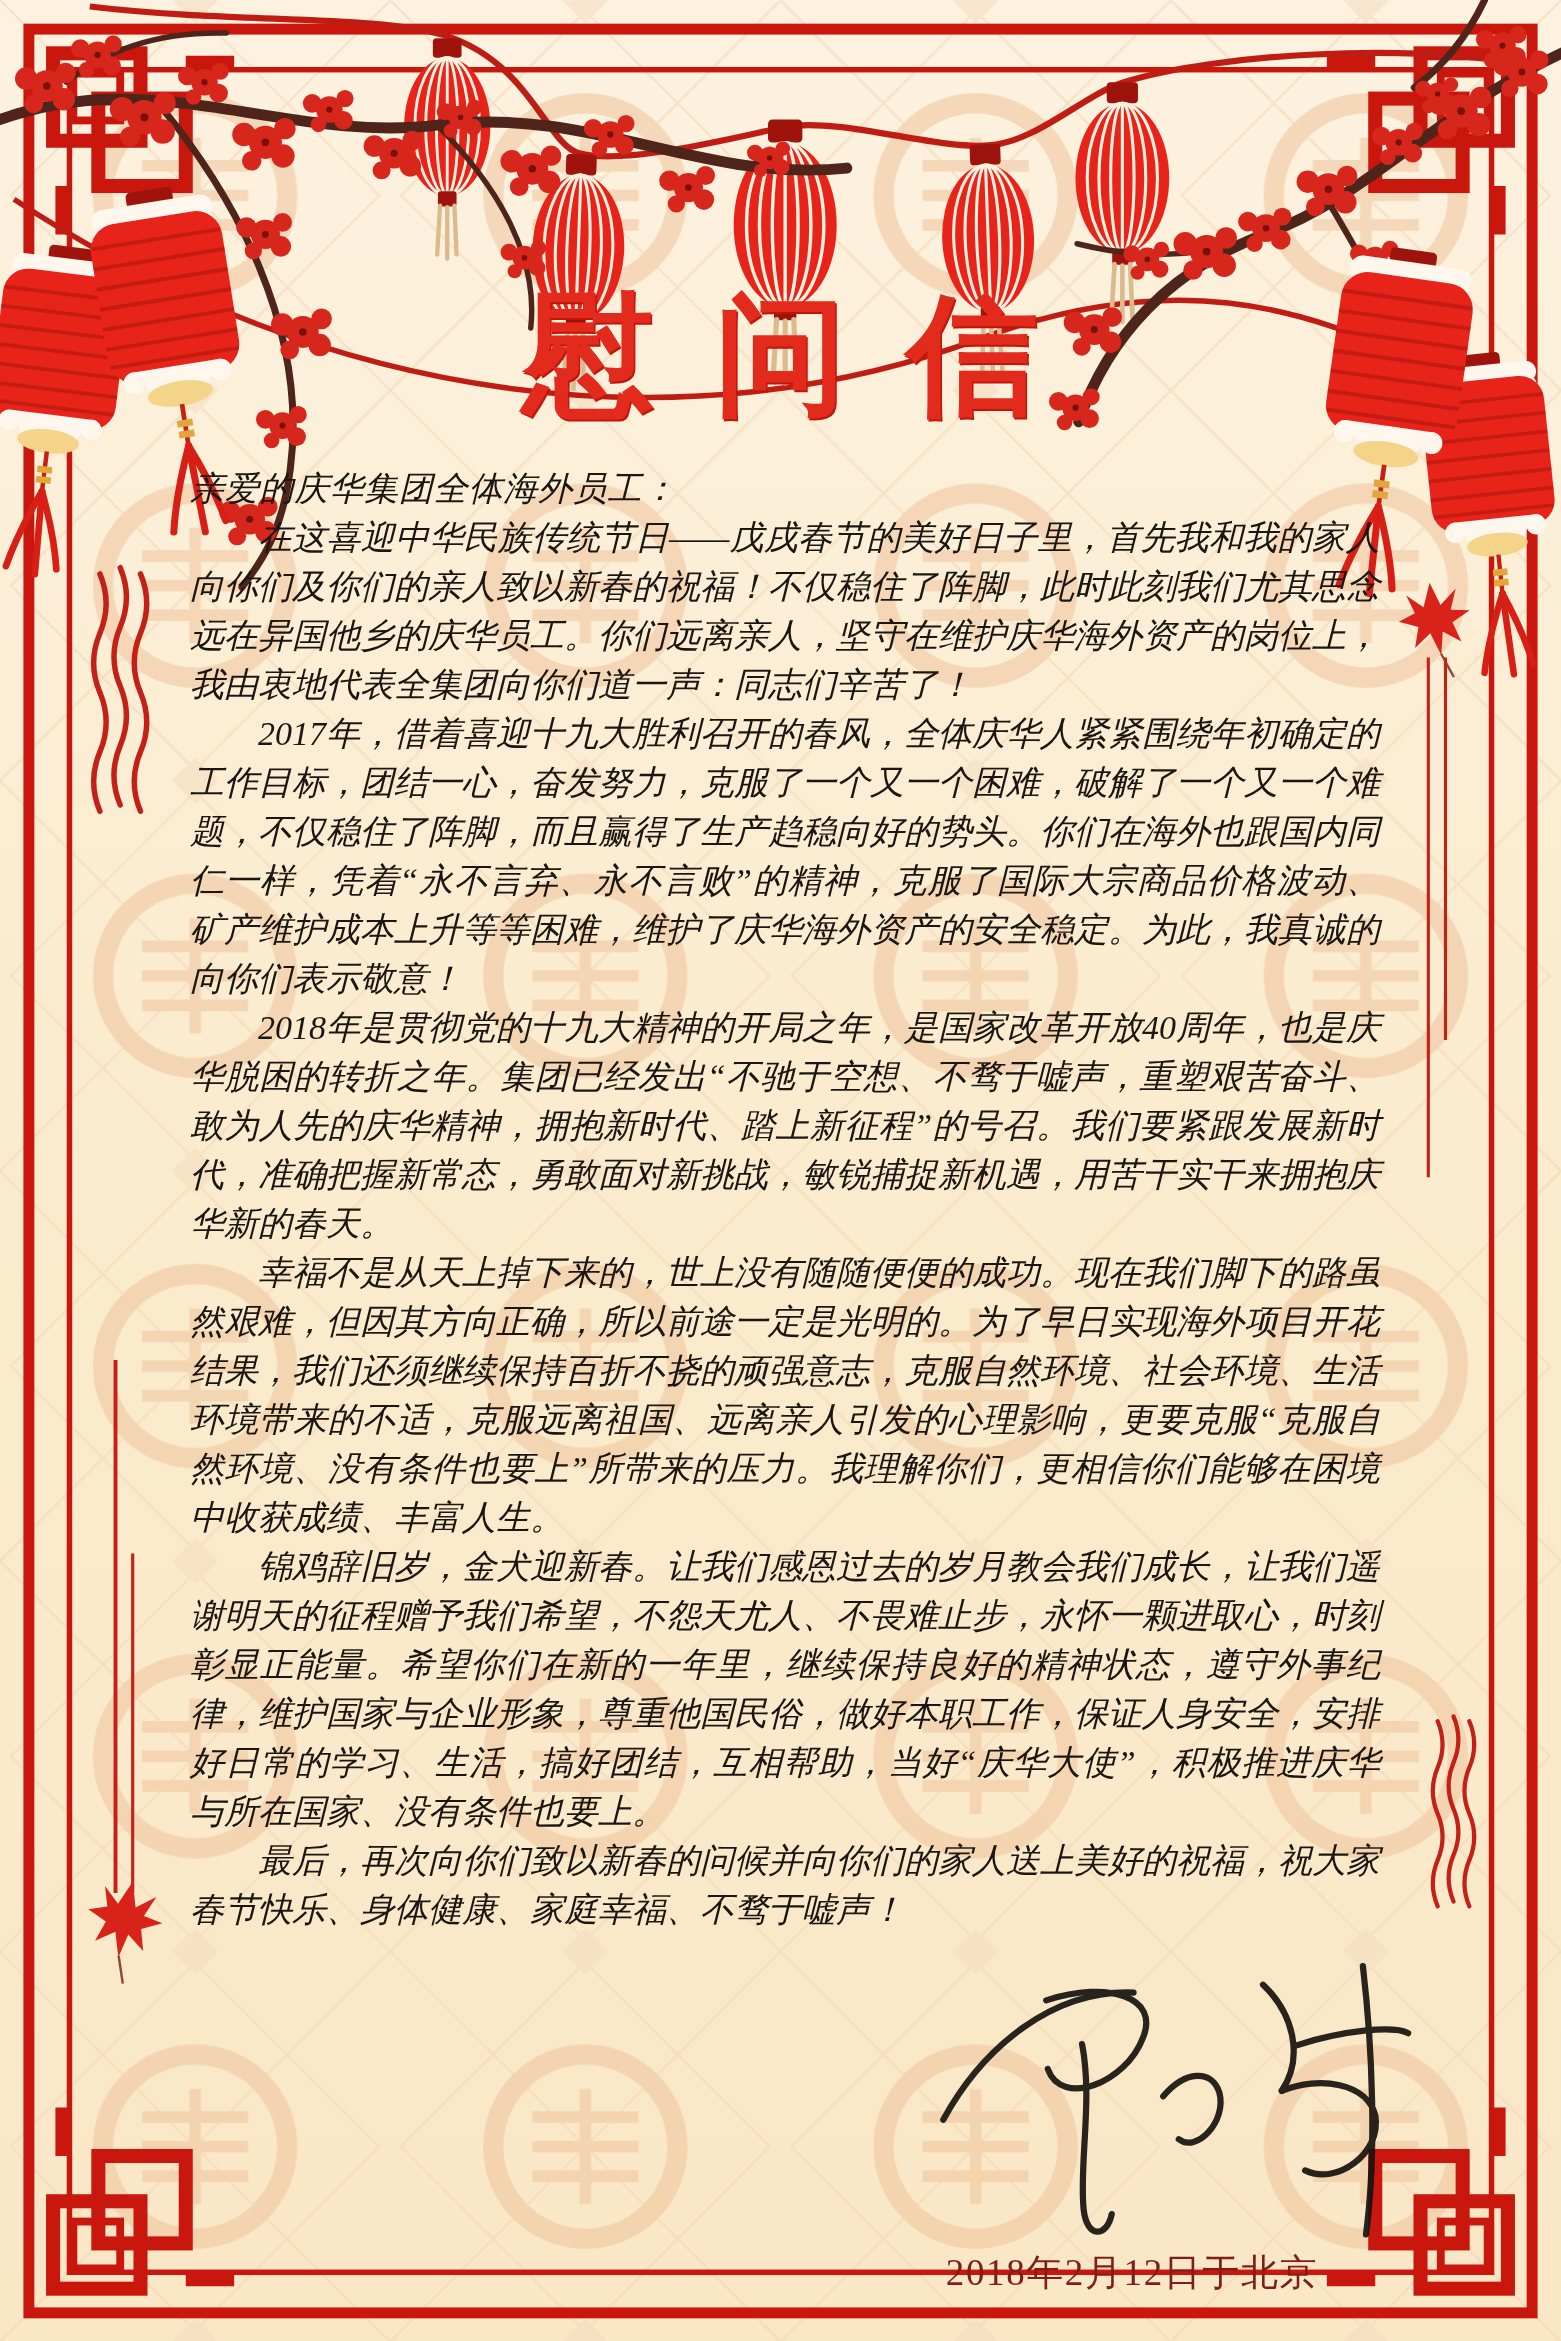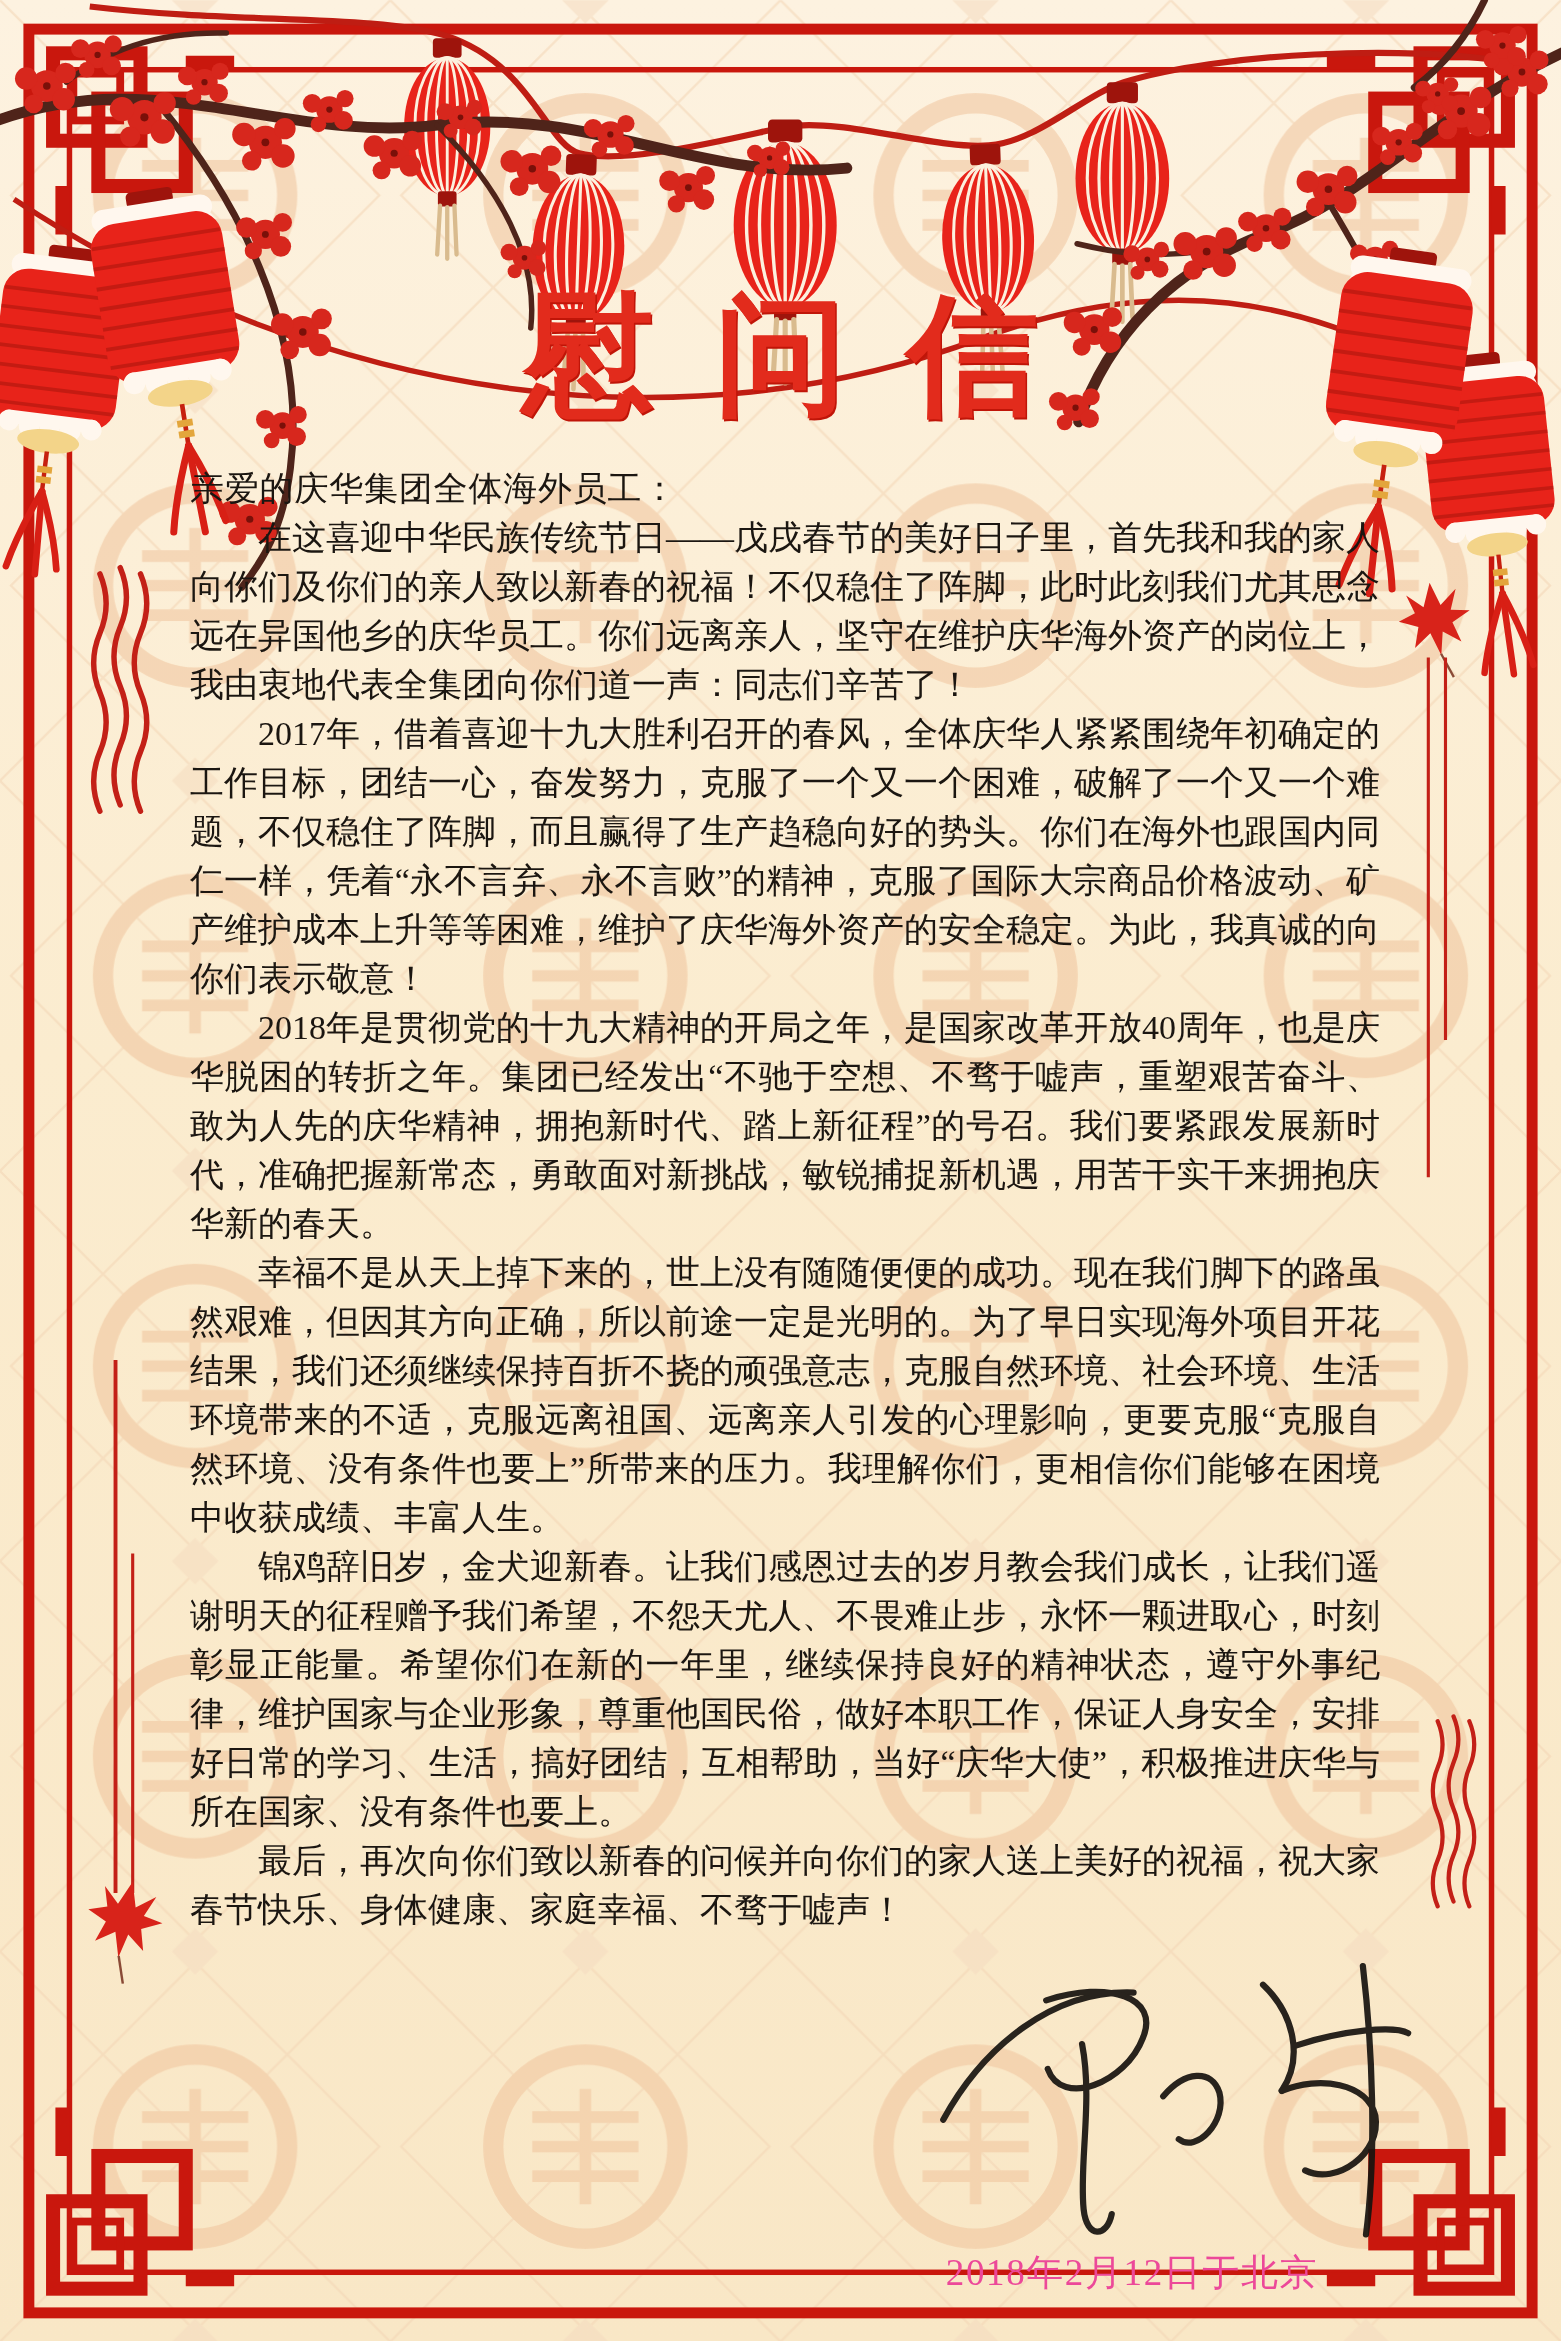--- a/index.html
+++ b/index.html
@@ -9,26 +9,26 @@
   .abs{position:absolute;}
   svg{display:block;}
   #bg-svg{left:0;top:0;z-index:0;opacity:.55;}
   #frame-svg{left:0;top:0;z-index:1;}
   #deco-svg{left:0;top:0;z-index:3;}
   #page-title{z-index:4;left:0;top:290px;width:1561px;text-align:center;
       font-size:131px;font-weight:900;color:#e22b1c;letter-spacing:61px;
       text-indent:61px;line-height:1.0;
       text-shadow:1.6px 2.3px 0 #c01508;}
   #letter{z-index:4;left:190px;top:464px;width:1190px;color:#1b1611;
-      font-size:34px;line-height:49px;text-align:justify;}
+      font-size:34px;line-height:49px;text-align:justify;font-style:italic;}
   #letter p{margin:0;text-indent:2em;}
   #letter p.salutation{text-indent:0;letter-spacing:0.8px;}
   #signature-svg{left:929px;top:1952px;z-index:4;}
   #date-line{z-index:4;left:898px;top:2248px;width:468px;text-align:center;
-      font-size:37px;color:#ec4899;letter-spacing:1.6px;}
+      font-size:37px;color:#7f1d1d;letter-spacing:1.6px;}
 </style>
 </head>
 <body>
 
 <svg id="bg-svg" class="abs" width="1561" height="2342" viewBox="0 0 2000 3000">
   <defs>
     <pattern id="wm" width="500" height="500" patternUnits="userSpaceOnUse">
       <path d="M0,0 L500,500 M500,0 L0,500" stroke="#f3d5b5" stroke-width="3" fill="none"></path>
       <path d="M250,14 L486,250 L250,486 L14,250 Z" stroke="#f3d5b5" stroke-width="3" fill="none"></path>
       <circle cx="250" cy="250" r="118" stroke="#f0c49d" stroke-width="26" fill="none"></circle>

